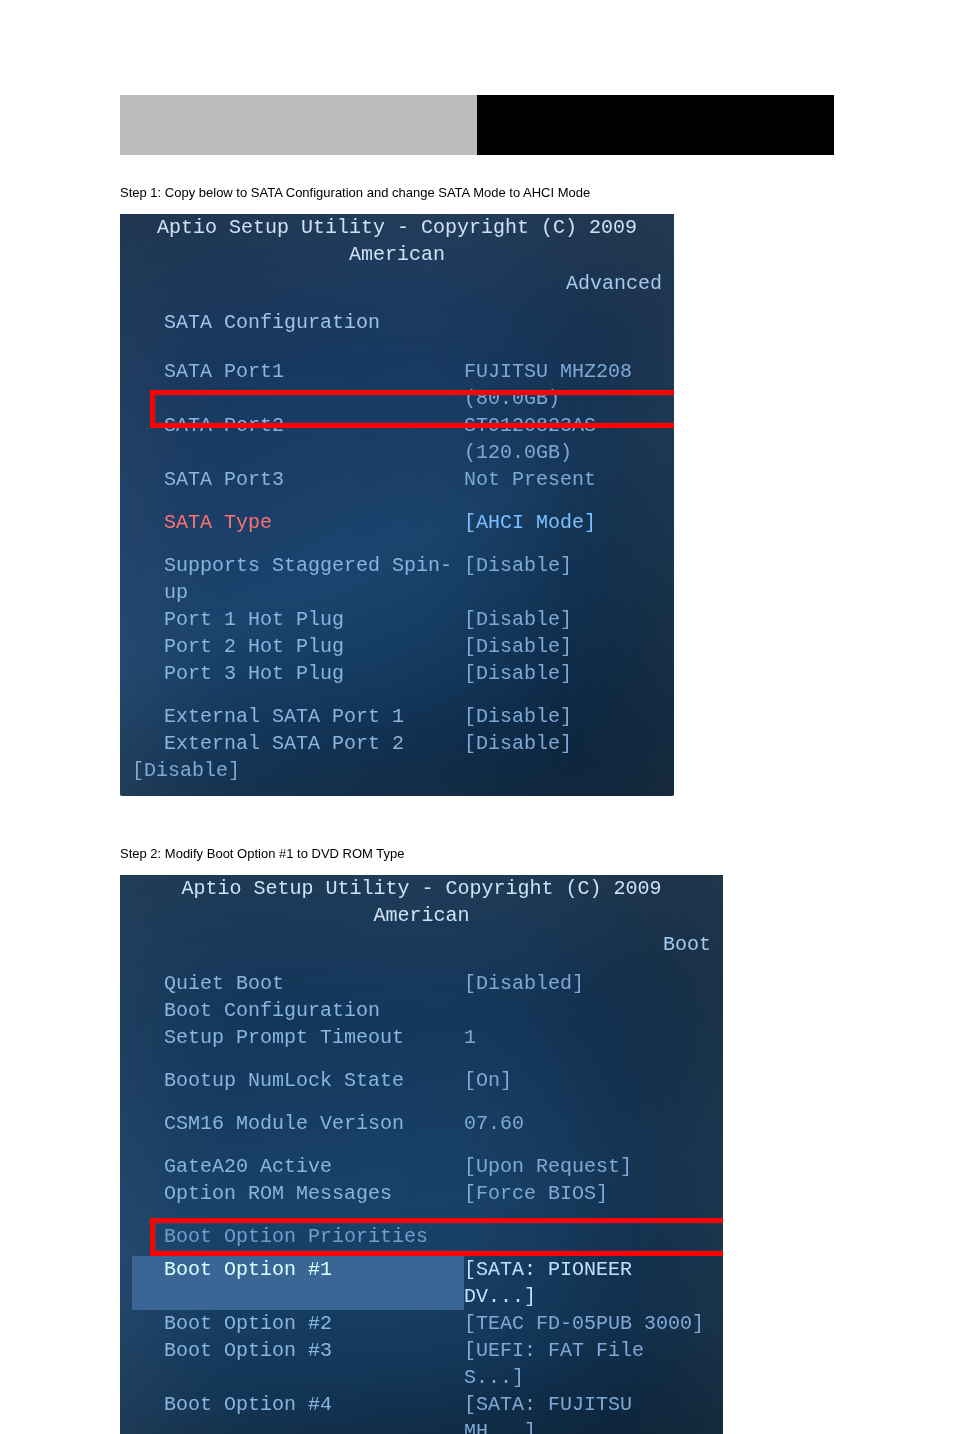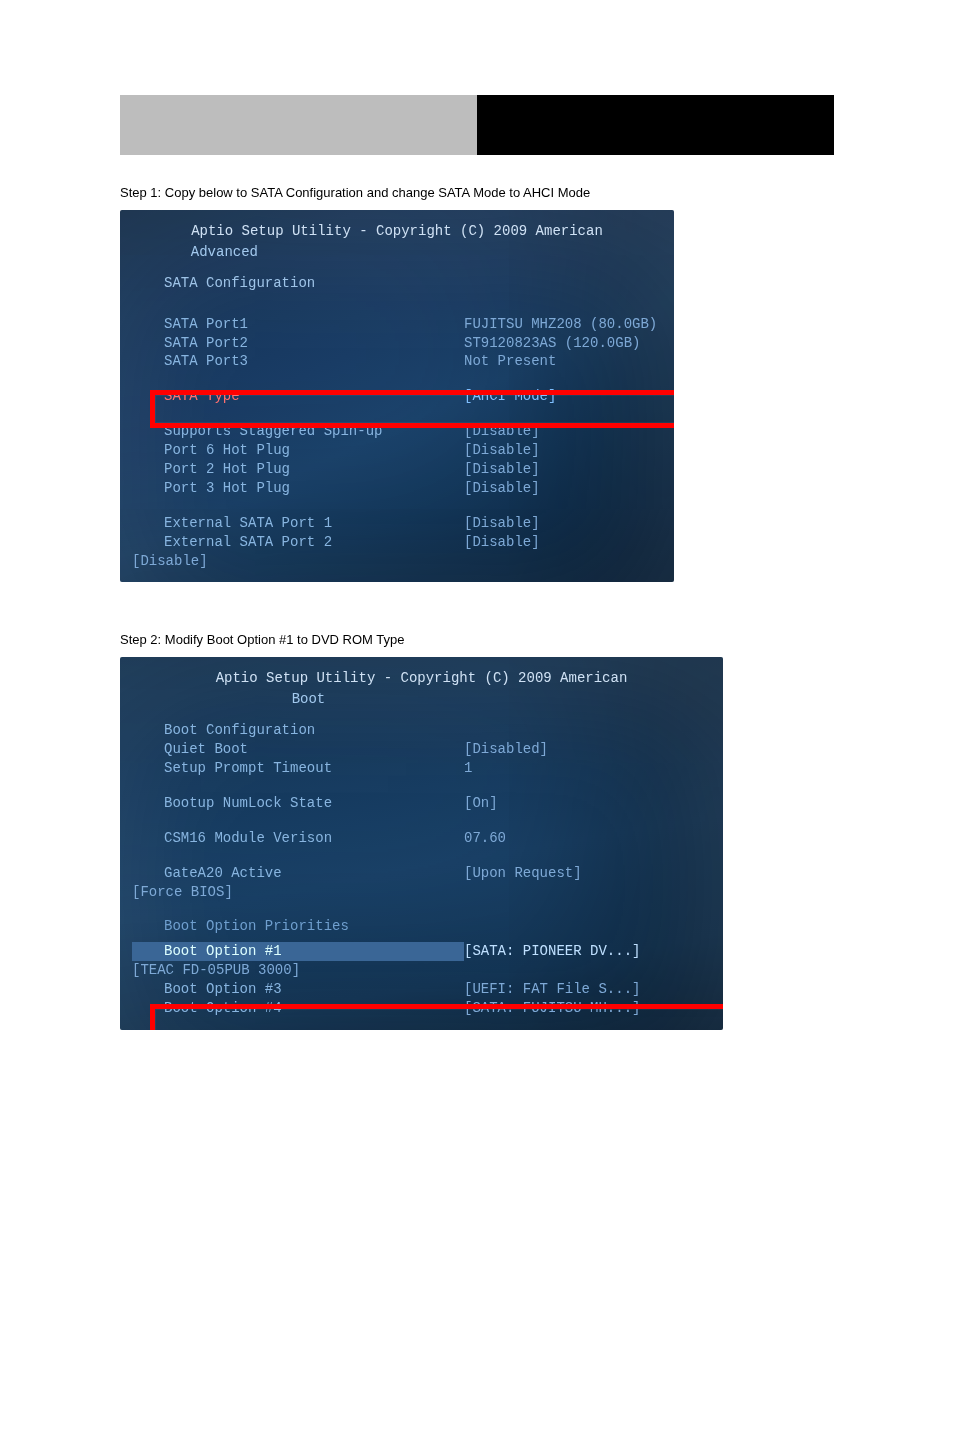--- a/index.html
+++ b/index.html
@@ -36,35 +36,35 @@
     margin: 10px 120px 0 120px;
     position: relative;
     overflow: hidden;
     border-radius: 2px;
   }
   
   .bios {
     background: linear-gradient(155deg, #0e2a4a 0%, #16355a 18%, #1a3d66 40%, #1c456f 55%, #163e65 70%, #0d2b4b 100%);
     color: #88b5e0;
     font-family: "Courier New", monospace;
-    font-size: 14px;
+    font-size: 20px;
     line-height: 1.35;
-    padding: 8px 12px 12px 12px;
+    padding: 0 12px 12px 12px;
     box-shadow: inset 0 40px 140px rgba(255,255,255,0.10), inset -120px -40px 180px rgba(0,0,0,0.35);
   }
   .bios.screen2 {
     background: linear-gradient(170deg, #0f3152 0%, #15395d 30%, #1a4269 55%, #163d62 80%, #0c2a47 100%);
   }
   .bios .title {
     text-align: center;
     color: #cfe1f4;
     margin: 4px 0 2px 0;
   }
   .bios .tabs {
-    text-align: left;
+    text-align: right;
     color: #4e7aa4;
     margin-bottom: 12px;
     white-space: pre;
   }
   .bios .tab-active {
     color: #a3c9ee;
   }
   .bios .row {
     display: flex;
   }
@@ -134,21 +134,21 @@
         <div class="val" style="color:#7fbfff;">[AHCI Mode]</div>
       </div>
 
       <div class="gap"></div>
 
       <div class="row">
         <div class="label">Supports Staggered Spin-up</div>
         <div class="val">[Disable]</div>
       </div>
       <div class="row">
-        <div class="label">Port 6 Hot Plug</div>
+        <div class="label">Port 1 Hot Plug</div>
         <div class="val">[Disable]</div>
       </div>
       <div class="row">
         <div class="label">Port 2 Hot Plug</div>
         <div class="val">[Disable]</div>
       </div>
       <div class="row">
         <div class="label">Port 3 Hot Plug</div>
         <div class="val">[Disable]</div>
       </div>
@@ -174,28 +174,28 @@
     <span>Step 2:</span>
     <span>Modify Boot Option #1 to DVD ROM Type</span>
   </div>
 
   <div class="shot" style="width:603px;">
     <div class="bios screen2">
       <div class="title">Aptio Setup Utility - Copyright (C) 2009 American</div>
       <div class="tabs">                   <span class="tab-active">Boot</span></div>
 
       <div class="row">
+        <div class="label">Quiet Boot</div>
+        <div class="val">[Disabled]</div>
+      </div>
+      <div class="row">
         <div class="label">Boot Configuration</div>
         <div class="val"></div>
       </div>
       <div class="row">
-        <div class="label">Quiet Boot</div>
-        <div class="val">[Disabled]</div>
-      </div>
-      <div class="row">
         <div class="label">Setup Prompt Timeout</div>
         <div class="val">1</div>
       </div>
 
       <div class="gap"></div>
 
       <div class="row">
         <div class="label">Bootup NumLock State</div>
         <div class="val">[On]</div>
       </div>
@@ -207,32 +207,34 @@
         <div class="val">07.60</div>
       </div>
 
       <div class="gap"></div>
 
       <div class="row">
         <div class="label">GateA20 Active</div>
         <div class="val">[Upon Request]</div>
       </div>
       <div class="row">
+        <div class="label">Option ROM Messages</div>
         <div class="val">[Force BIOS]</div>
       </div>
 
       <div class="gap"></div>
 
       <div class="section" style="color:#6f9fcf;">Boot Option Priorities</div>
 
       <div class="row">
         <div class="label" style="background:#3a6696; color:#dff;">Boot Option #1</div>
         <div class="val" style="color:#bfe0ff;">[SATA: PIONEER DV...]</div>
       </div>
       <div class="row">
+        <div class="label">Boot Option #2</div>
         <div class="val">[TEAC FD-05PUB 3000]</div>
       </div>
       <div class="row">
         <div class="label">Boot Option #3</div>
         <div class="val">[UEFI: FAT File S...]</div>
       </div>
       <div class="row">
         <div class="label">Boot Option #4</div>
         <div class="val">[SATA: FUJITSU MH...]</div>
       </div>

